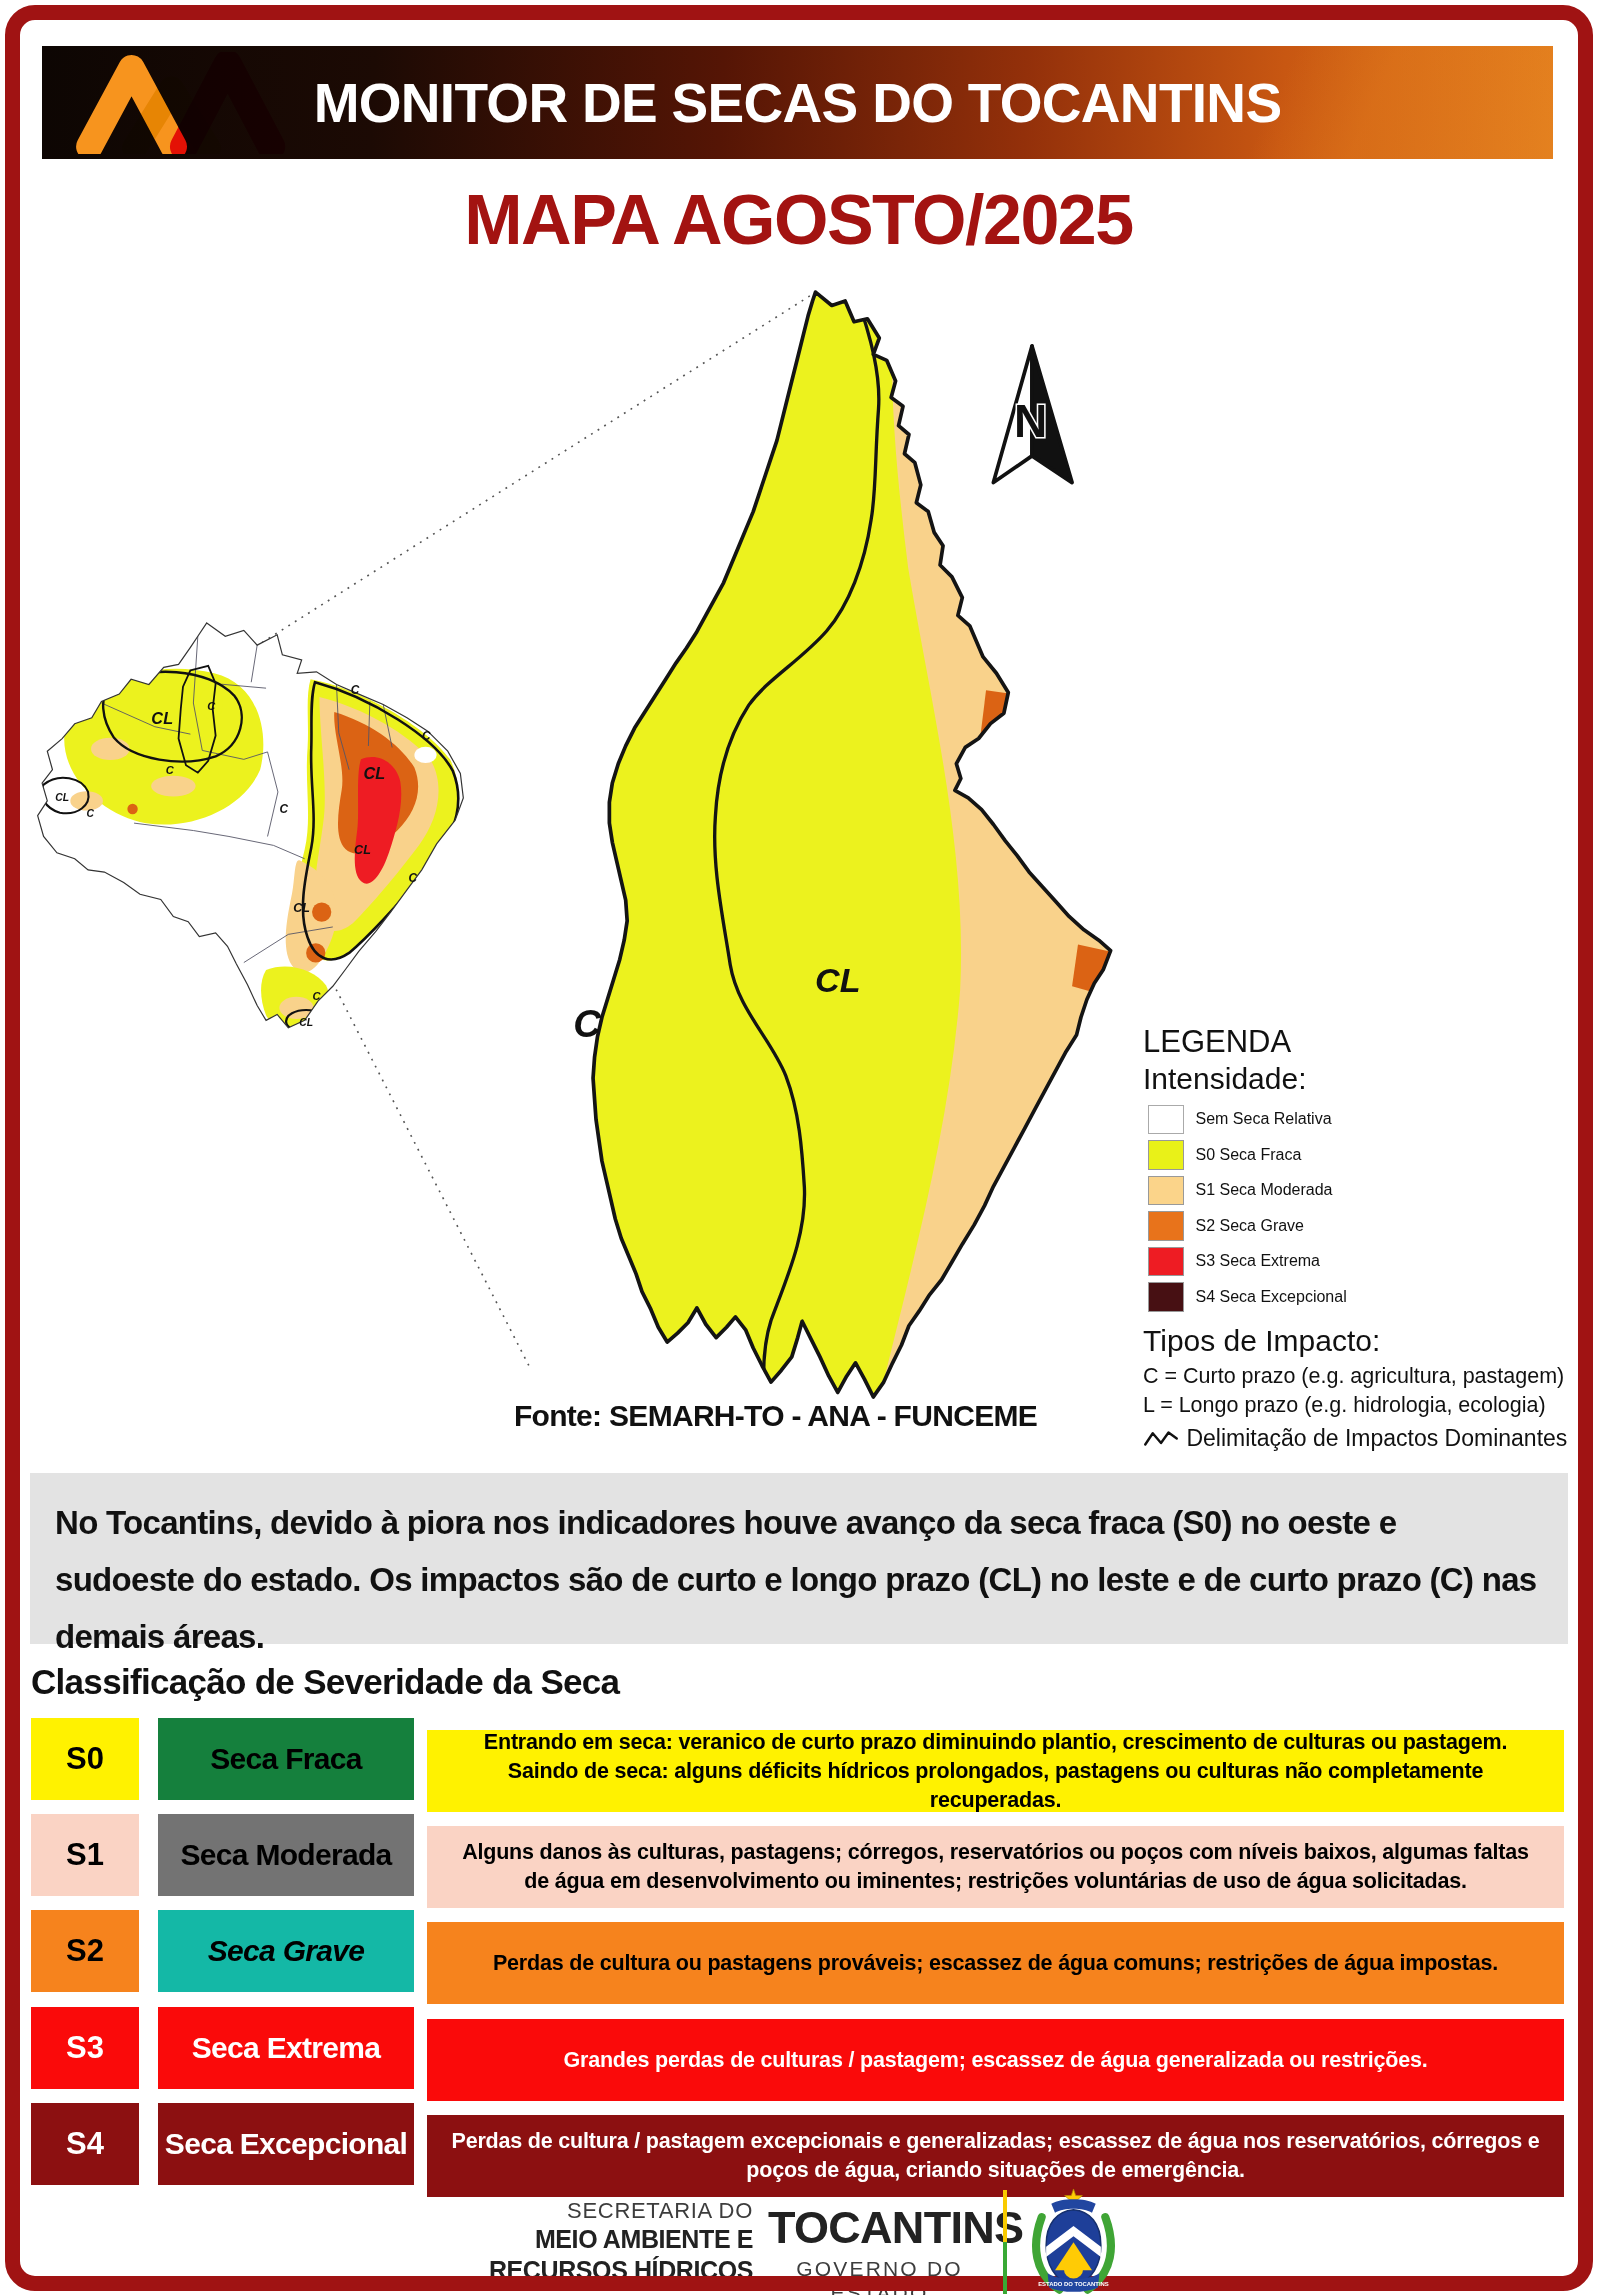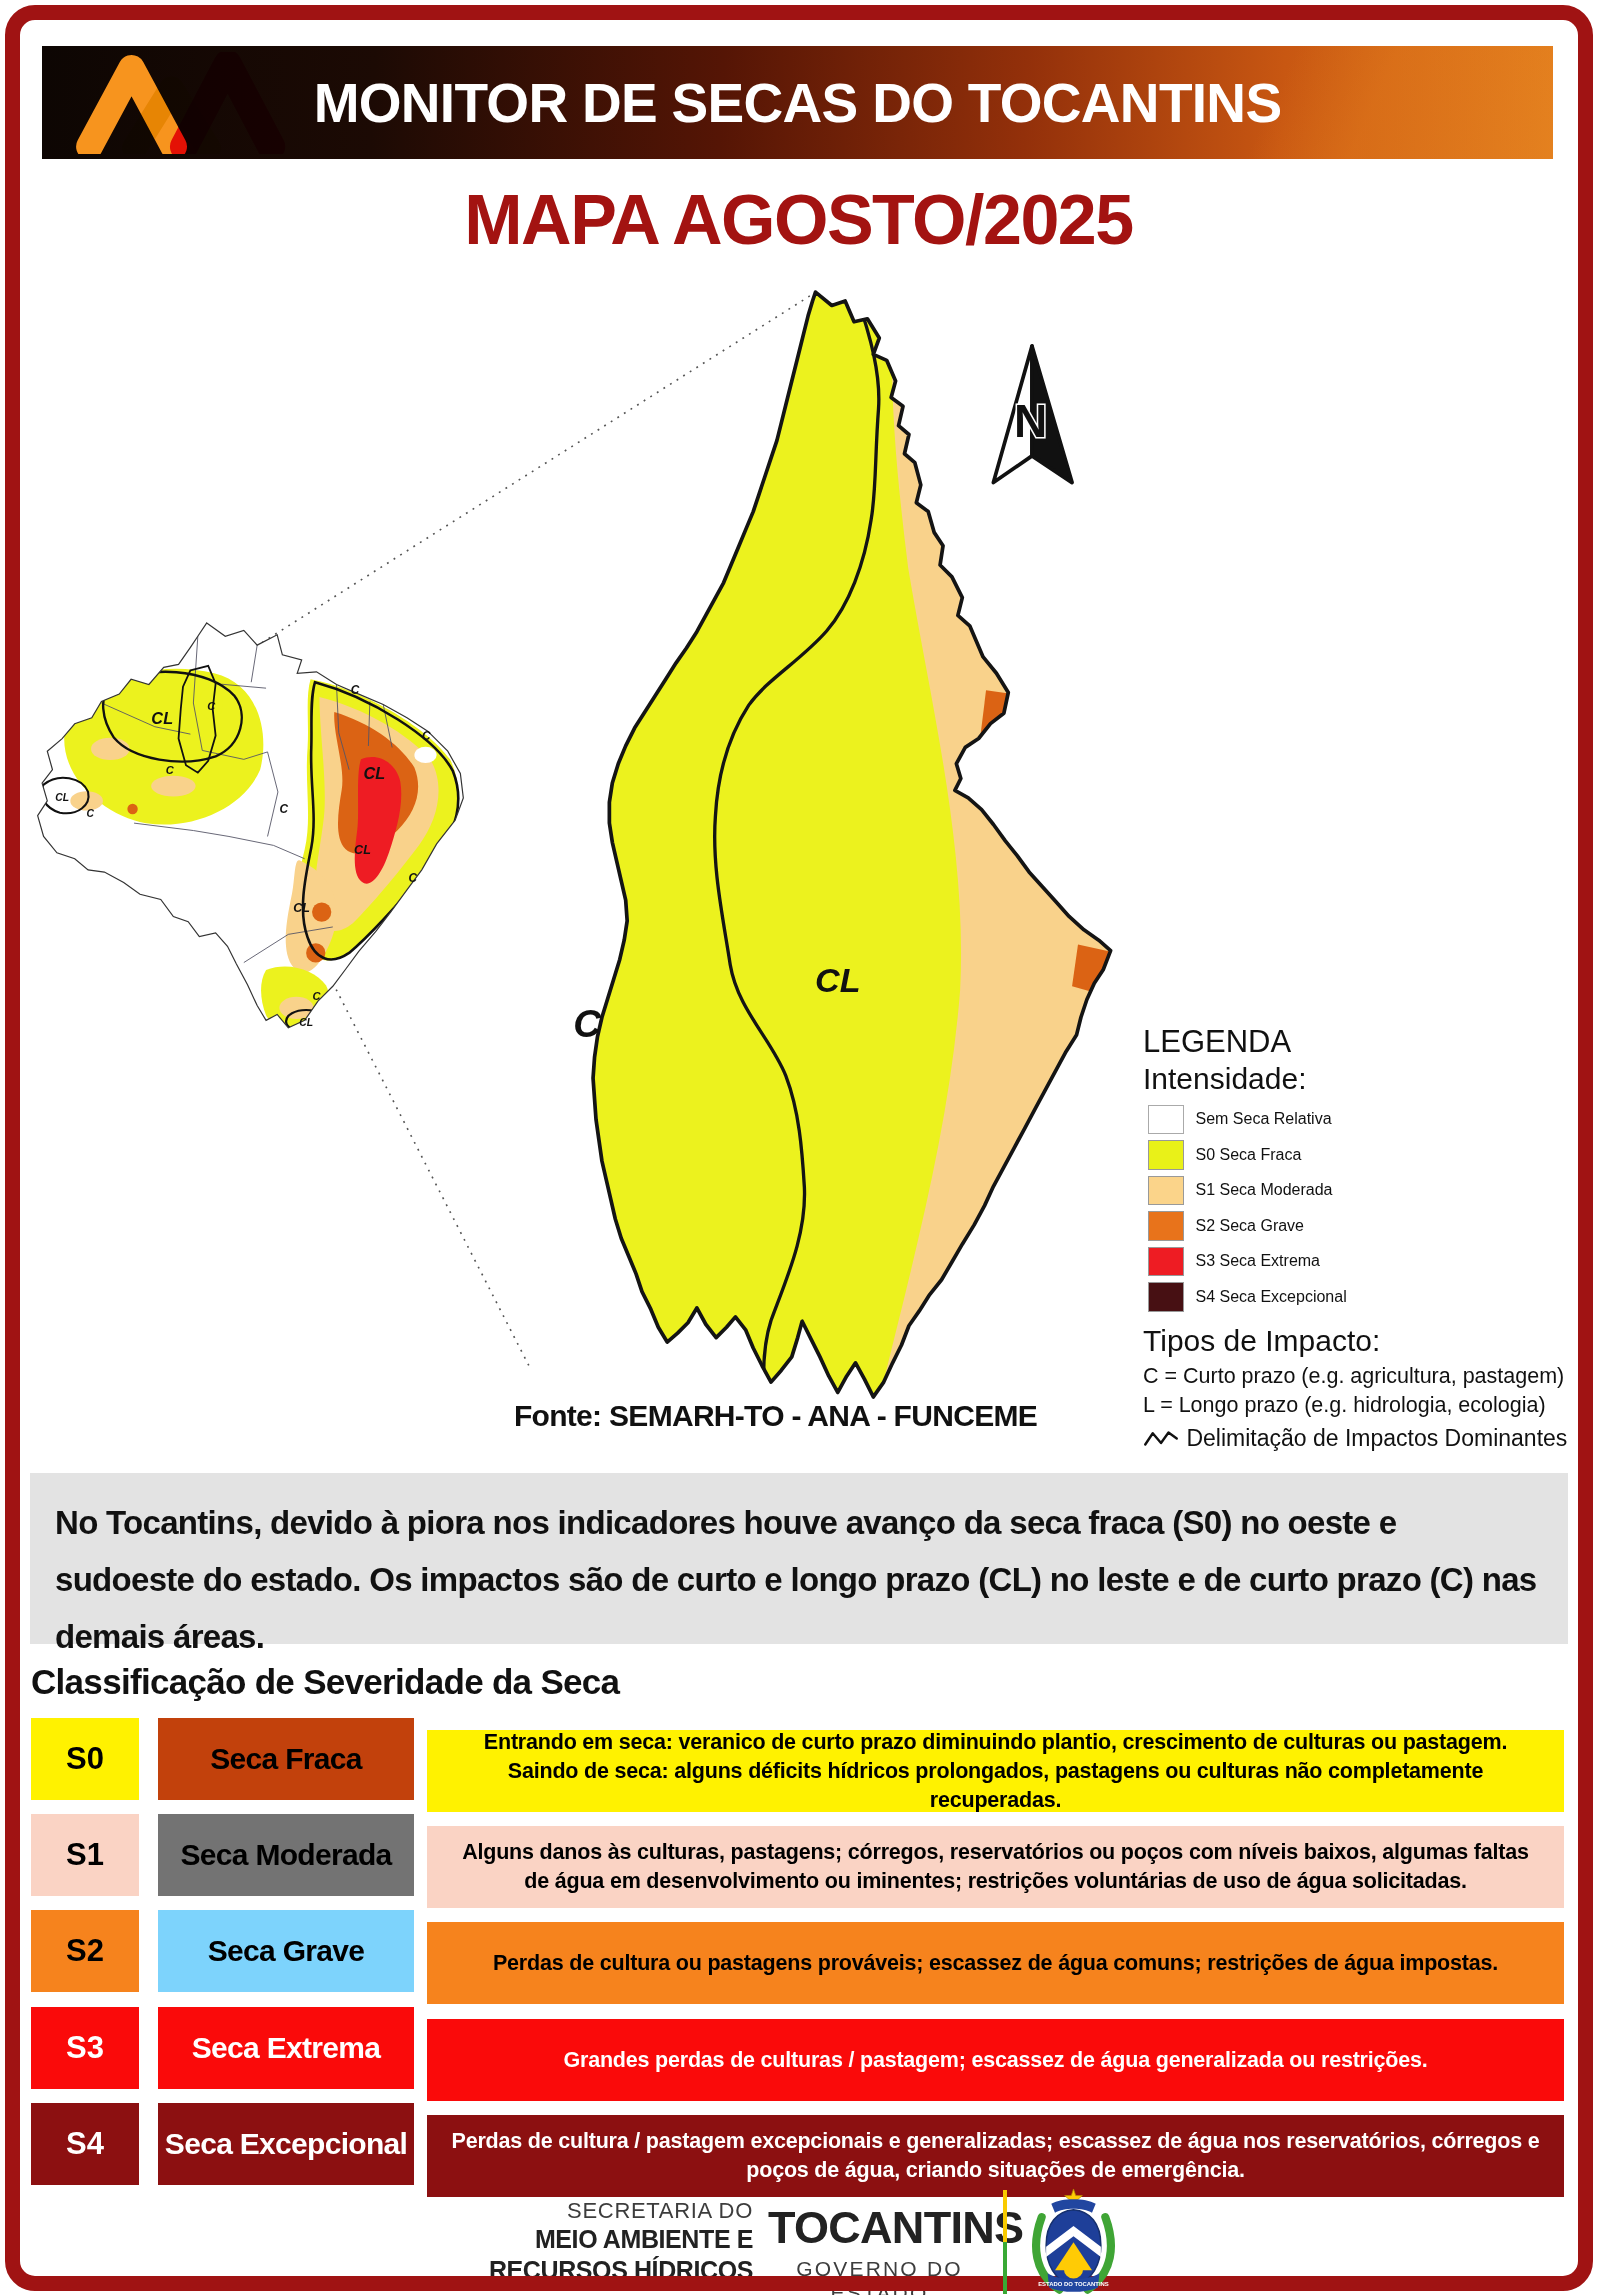--- a/index.html
+++ b/index.html
@@ -216,32 +216,32 @@
   <div class="source">Fonte: SEMARH-TO - ANA - FUNCEME</div>
 
   <div class="summary">
     <div class="summary-text">No Tocantins, devido à piora nos indicadores houve avanço da seca fraca (S0) no oeste e sudoeste do estado. Os impactos são de curto e longo prazo (CL) no leste e de curto prazo (C) nas demais áreas.</div>
   </div>
 
   <div class="class-heading">Classificação de Severidade da Seca</div>
 
   <div class="sev-row" style="color: rgb(0, 0, 0);">
     <div class="cell cell-code" style="top: 1718px; background-color: rgb(255, 242, 0);">S0</div>
-    <div class="cell cell-name" style="top: 1718px; background-color: #c2410c;">Seca Fraca</div>
+    <div class="cell cell-name" style="top: 1718px; background-color: #15803d;">Seca Fraca</div>
     <div class="cell cell-desc" style="top: 1718px; background-color: rgb(255, 242, 0);">Entrando em seca: veranico de curto prazo diminuindo plantio, crescimento de culturas ou pastagem.
 Saindo de seca: alguns déficits hídricos prolongados, pastagens ou culturas não completamente recuperadas.</div>
   </div>
   <div class="sev-row" style="color: rgb(0, 0, 0);">
     <div class="cell cell-code" style="top: 1814px; background-color: rgb(250, 211, 196);">S1</div>
     <div class="cell cell-name" style="top: 1814px; background-color: #737373;">Seca Moderada</div>
     <div class="cell cell-desc" style="top: 1814px; background-color: rgb(250, 211, 196);">Alguns danos às culturas, pastagens; córregos, reservatórios ou poços com níveis baixos, algumas faltas de água em desenvolvimento ou iminentes; restrições voluntárias de uso de água solicitadas.</div>
   </div>
   <div class="sev-row" style="color: rgb(0, 0, 0);">
     <div class="cell cell-code" style="top: 1910px; background-color: rgb(246, 131, 29);">S2</div>
-    <div class="cell cell-name" style="top: 1910px; background-color: #7dd3fc;">Seca Grave</div>
+    <div class="cell cell-name" style="top: 1910px; background-color: #14b8a6; font-style: italic;">Seca Grave</div>
     <div class="cell cell-desc" style="top: 1910px; background-color: rgb(246, 131, 29);">Perdas de cultura ou pastagens prováveis; escassez de água comuns; restrições de água impostas.</div>
   </div>
   <div class="sev-row" style="color: rgb(255, 255, 255);">
     <div class="cell cell-code" style="top: 2007px; background-color: rgb(250, 10, 10);">S3</div>
     <div class="cell cell-name" style="top: 2007px; background-color: rgb(250, 10, 10);">Seca Extrema</div>
     <div class="cell cell-desc" style="top: 2007px; background-color: rgb(250, 10, 10);">Grandes perdas de culturas / pastagem; escassez de água generalizada ou restrições.</div>
   </div>
   <div class="sev-row" style="color: rgb(255, 255, 255);">
     <div class="cell cell-code" style="top: 2103px; background-color: rgb(140, 16, 17);">S4</div>
     <div class="cell cell-name" style="top: 2103px; background-color: rgb(140, 16, 17);">Seca Excepcional</div>

